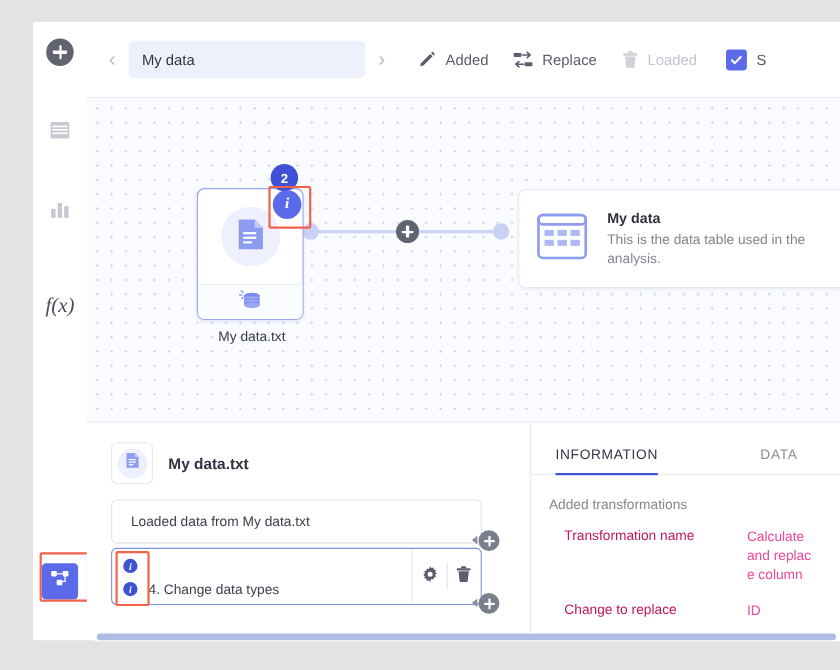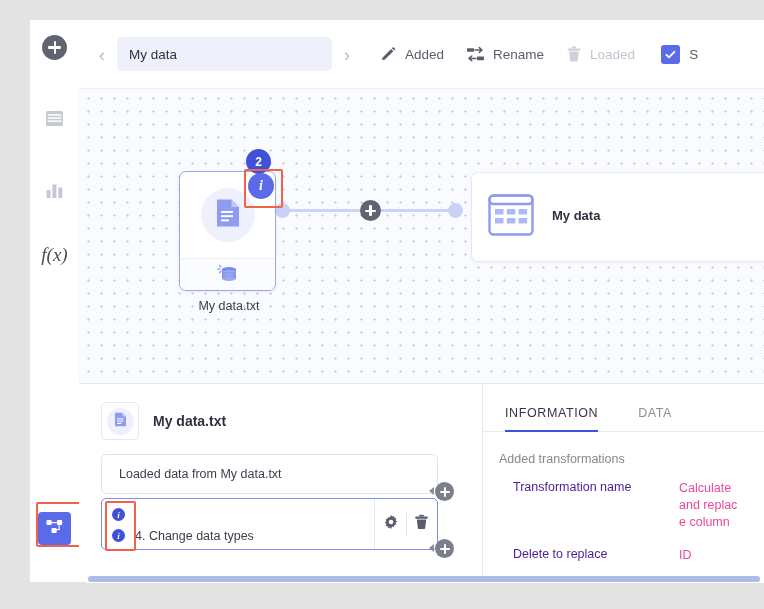--- a/index.html
+++ b/index.html
@@ -478,21 +478,21 @@
   .br {
     flex: 1;
     position: relative;
     padding: 0;
     min-width: 0;
     overflow: hidden;
   }
   .tabs {
     display: flex;
     padding-left: 22px;
-    gap: 40px;
+    gap: 93px;
     margin-top: 22px;
   }
   .tab {
     font-size: 12.5px;
     letter-spacing: .6px;
     padding-bottom: 10px;
     color: #8c8f99;
   }
   .tab.active {
     color: #33354a;
@@ -512,21 +512,21 @@
     margin-bottom: 14px;
   }
   .info-row {
     display: flex;
     margin-bottom: 16px;
   }
   .info-key {
     flex: 0 0 180px;
     padding-left: 14px;
     font-size: 12.5px;
-    color: #4c1d95;
+    color: #be185d;
     box-sizing: border-box;
   }
   .info-val {
     font-size: 12.5px;
     color: #ec4899;
     width: 60px;
     line-height: 1.35;
     word-break: break-all;
   }
 
@@ -575,21 +575,21 @@
       <div class="rail-item" style="top:147px;">
         <span class="rail-icon">
           <svg width="21" height="21" viewBox="0 0 21 21">
             <rect x="2.5" y="10" width="4" height="8" fill="#c7c9d2"></rect>
             <rect x="8.4" y="4.5" width="4" height="13.5" fill="#c7c9d2"></rect>
             <rect x="14.3" y="7.5" width="4" height="10.5" fill="#c7c9d2"></rect>
           </svg>
         </span>
       </div>
 
-      <div class="rail-item" style="top:212px;">
+      <div class="rail-item" style="top:236px;">
         <span style="font-family:'Liberation Serif',serif;font-style:italic;font-size:19px;color:#4a4c57;">f(x)</span>
       </div>
 
       <div class="rail-item" style="top:485px;">
         <div class="rail-active">
           <span>
             <svg width="19" height="19" viewBox="0 0 19 19">
               <rect x="1.5" y="3" width="5.2" height="5" rx="1" fill="#ffffff"></rect>
               <rect x="12" y="3" width="5.2" height="5" rx="1" fill="#ffffff"></rect>
               <rect x="6.5" y="11" width="5.2" height="5" rx="1" fill="#ffffff"></rect>
@@ -633,21 +633,21 @@
 
         <div class="tool-btn">
           <span class="ticon">
             <svg width="19" height="17" viewBox="0 0 19 17">
               <rect x="1" y="2.2" width="7" height="3.6" rx="0.7" fill="#5a5d6b"></rect>
               <path d="M9 4L15.5 4M13.3 1.6L16 4l-2.7 2.4" stroke="#5a5d6b" stroke-width="1.5" fill="none" stroke-linecap="round" stroke-linejoin="round"></path>
               <rect x="11" y="10.6" width="7" height="3.6" rx="0.7" fill="#5a5d6b"></rect>
               <path d="M10 12.4L3.5 12.4M5.7 10L3 12.4l2.7 2.4" stroke="#5a5d6b" stroke-width="1.5" fill="none" stroke-linecap="round" stroke-linejoin="round"></path>
             </svg>
           </span>
-          <span>Rename</span>
+          <span>Replace</span>
         </div>
 
         <div class="tool-btn disabled">
           <span class="ticon">
             <svg width="16" height="17" viewBox="0 0 16 17">
               <rect x="1.6" y="2.4" width="12.8" height="2.3" rx="0.6" fill="#cfd1d9"></rect>
               <path d="M3.2 5.4h9.6l-1 9.2a1 1 0 0 1-1 .9H5.2a1 1 0 0 1-1-.9z" fill="#cfd1d9"></path>
               <rect x="5.6" y="0.6" width="4.8" height="1.9" rx="0.6" fill="#cfd1d9"></rect>
             </svg>
           </span>
@@ -715,20 +715,21 @@
               <rect x="9" y="19" width="8.5" height="5.5" fill="#aeb9f4"></rect>
               <rect x="20.8" y="19" width="8.5" height="5.5" fill="#aeb9f4"></rect>
               <rect x="32.6" y="19" width="8.5" height="5.5" fill="#aeb9f4"></rect>
               <rect x="9" y="28" width="8.5" height="5.5" fill="#aeb9f4"></rect>
               <rect x="20.8" y="28" width="8.5" height="5.5" fill="#aeb9f4"></rect>
               <rect x="32.6" y="28" width="8.5" height="5.5" fill="#aeb9f4"></rect>
             </svg>
           </span>
           <div class="cc-text">
             <div class="cc-title">My data</div>
+            <div class="cc-desc">This is the data table used in the analysis.</div>
           </div>
         </div>
       </div>
 
       <div class="bottom">
 
         <div class="bl">
           <div class="file-row">
             <div class="file-chip">
               <div class="file-chip-inner">
@@ -800,21 +801,21 @@
 
           <div class="info-rows">
             <div class="info-section">Added transformations</div>
 
             <div class="info-row">
               <div class="info-key">Transformation name</div>
               <div class="info-val">Calculate and replace column</div>
             </div>
 
             <div class="info-row">
-              <div class="info-key">Delete to replace</div>
+              <div class="info-key">Change to replace</div>
               <div class="info-val">ID</div>
             </div>
           </div>
         </div>
 
       </div>
     </div>
   </div>
 
   <div class="hscroll">

